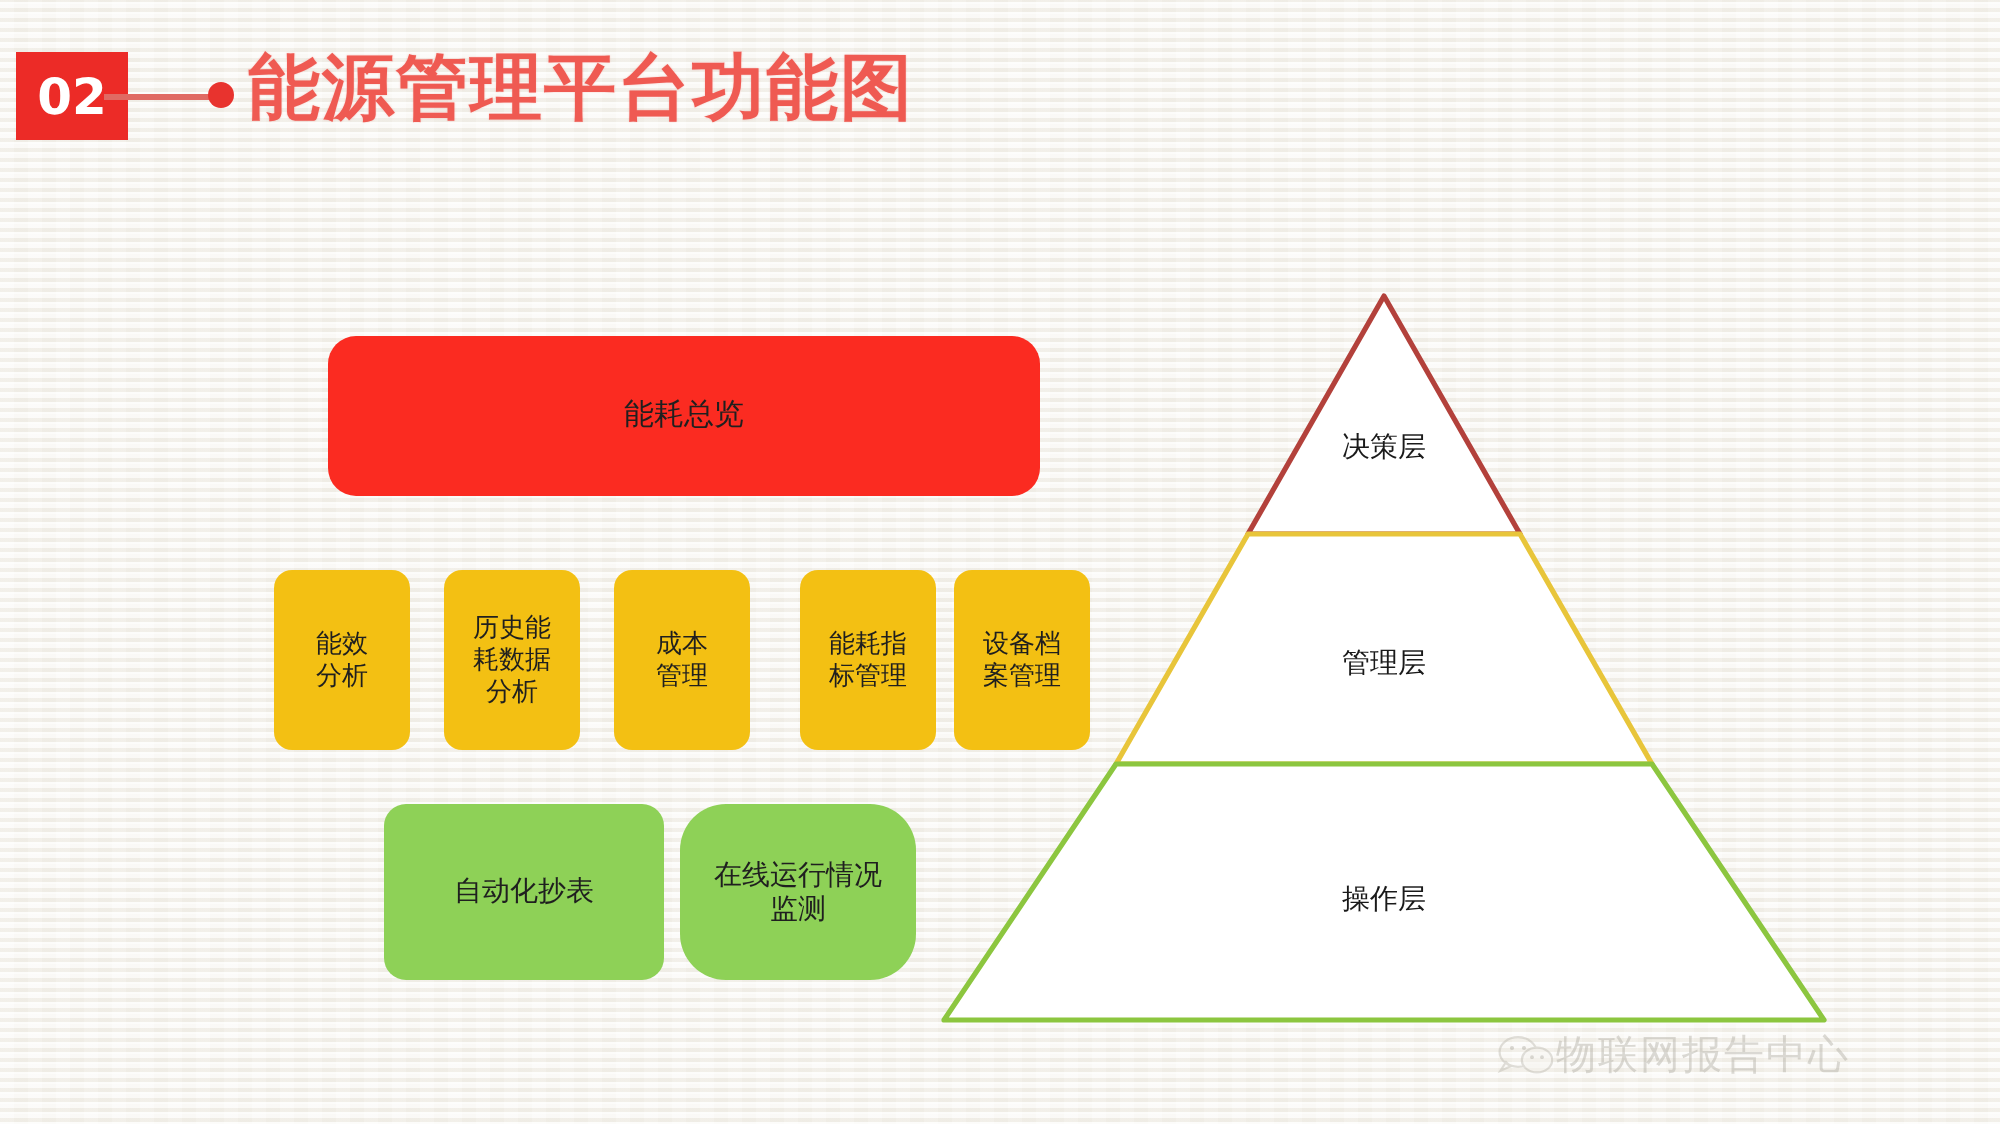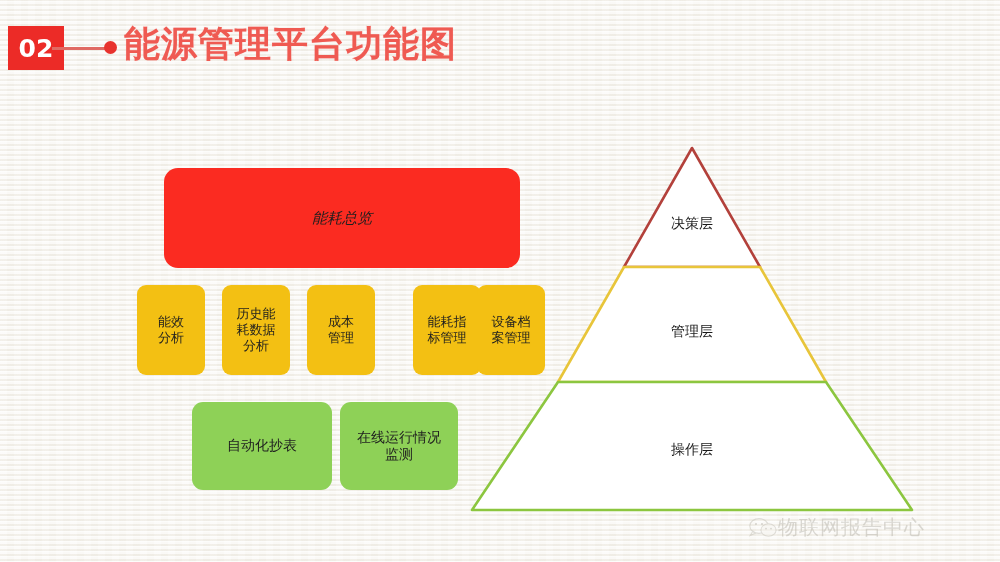--- a/index.html
+++ b/index.html
@@ -99,50 +99,49 @@
   .fn-box .fn-label {
     white-space: pre-line;
     line-height: 1.22;
     display: block;
   }
 
   .fn-red {
     left: 164px;
     top: 168px;
     width: 356px;
-    height: 100px;
+    height: 80px;
     background: #fb2b21;
     border-radius: 14px;
     font-size: 15px;
-    font-style: italic;
   }
 
   .fn-yellow {
     top: 285px;
     width: 68px;
     height: 90px;
     background: #f3c013;
     border-radius: 9px;
     font-size: 13px;
   }
   .fn-yellow.y1 { left: 137px; }
   .fn-yellow.y2 { left: 222px; }
   .fn-yellow.y3 { left: 307px; }
-  .fn-yellow.y4 { left: 413px; }
+  .fn-yellow.y4 { left: 400px; }
   .fn-yellow.y5 { left: 477px; text-align: center; }
 
   .fn-green {
     top: 402px;
     height: 88px;
     background: #8ed157;
     border-radius: 11px;
     font-size: 14px;
   }
   .fn-green.g1 { left: 192px; width: 140px; }
-  .fn-green.g2 { left: 340px; width: 118px; }
+  .fn-green.g2 { left: 340px; width: 118px; border-radius: 23px; }
 
   
   #pyramid {
     position: absolute;
     left: 462px;
     top: 138px;
     width: 460px;
     height: 384px;
   }
   .pyr-label {

